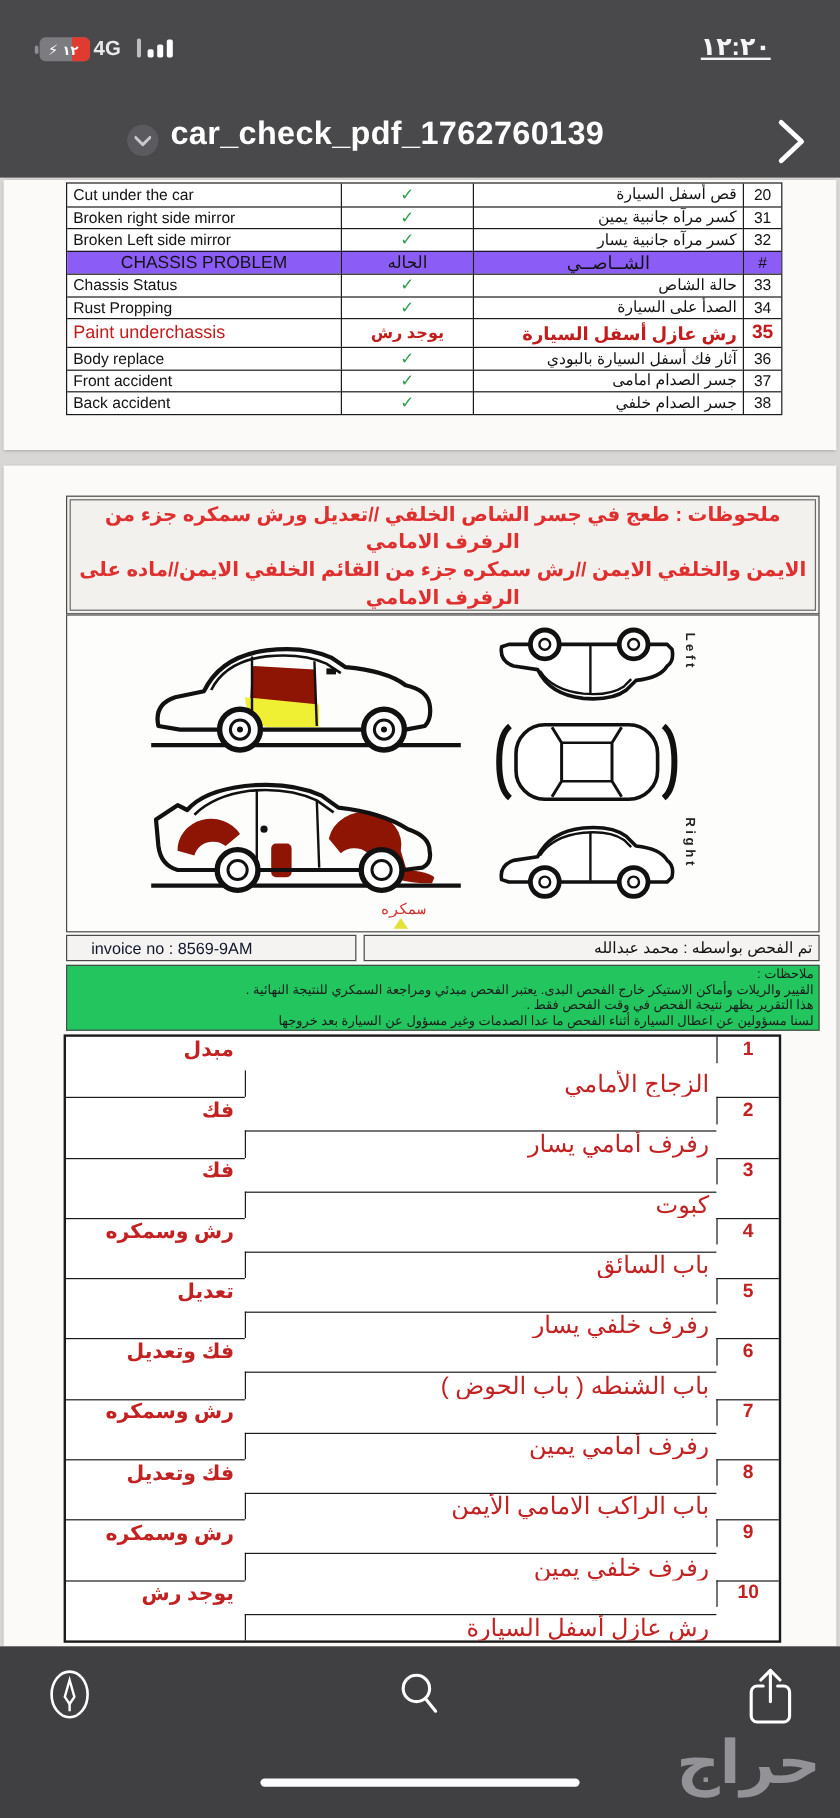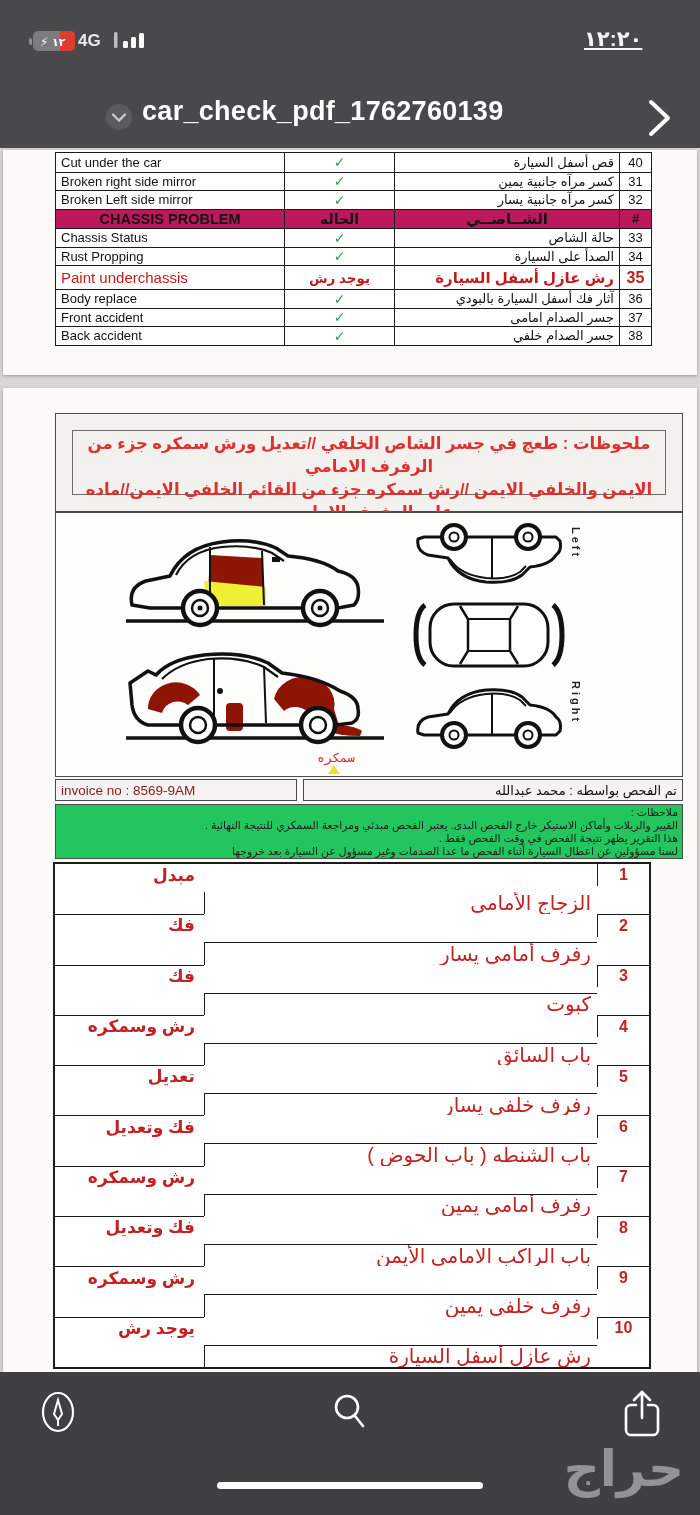--- a/index.html
+++ b/index.html
@@ -27,47 +27,47 @@
       grid-template-columns:228px 110px 225px 32px;border:1.6px solid #1b1b1b;background:#fff;}
   .tr{display:contents;}
   .c{display:flex;align-items:center;box-sizing:border-box;overflow:hidden;white-space:nowrap;
      height:18.5px;color:#131313;}
   .t1 .tr:not(:first-child) .c{border-top:1.4px solid #1b1b1b;}
   .t1 .c + .c, .t2 .c + .c{border-left:1.4px solid #1b1b1b;}
   .en{padding-left:5px;font-size:13px;}
   .st{justify-content:center;color:#2f9e4e;font-weight:700;font-size:14px;}
   .ar{direction:rtl;padding-right:5px;font-size:13px;}
   .num{justify-content:center;font-size:13px;}
-  .hd .c{background:#be185d;font-weight:700;height:19.5px;}
+  .hd .c{background:#8b5cf6;font-weight:400;height:19.5px;}
   .hd .en{justify-content:center;font-size:14.5px;padding-left:0;}
   .hd .st{color:#131313;font-size:14px;}
   .hd .ar{justify-content:center;font-size:15px;padding-right:0;}
   .alert .c{color:#c31c1c;height:24px;}
   .alert .en{font-size:15px;}
   .alert .ar{font-size:15px;font-weight:700;}
   .alert .num{font-size:16px;font-weight:700;}
   .alert .st{font-size:13.5px;font-weight:700;color:#c31c1c;}
 
   
   .remarks{position:absolute;left:52px;top:25px;width:628px;height:99px;box-sizing:border-box;
-           border:1.6px solid #4a4a4a;background:#f2f1ee;padding:16px;}
+           border:1.6px solid #4a4a4a;background:#f2f1ee;padding:2px;}
   .remarks-inner{width:100%;height:100%;box-sizing:border-box;border:1.2px solid #6a6a6a;
                  direction:rtl;text-align:center;color:#e02f2f;font-weight:700;font-size:16.5px;
                  line-height:23px;padding-top:1px;}
   .diagrambox{position:absolute;left:52px;top:124px;width:628px;height:265px;box-sizing:border-box;
               border:1.6px solid #4a4a4a;background:#fdfdfc;}
   .diagram-svg{position:absolute;left:62px;top:6px;}
   .diagram-caption{position:absolute;left:225px;top:237px;width:110px;text-align:center;
                    color:#d03030;font-size:12.5px;direction:rtl;font-family:Liberation Mono, monospace;}
   .caption-arrow{position:absolute;left:272px;top:252px;width:0;height:0;
                  border-left:6px solid transparent;border-right:6px solid transparent;
                  border-bottom:9px solid #e4e23a;}
   .invoice-left{position:absolute;left:52px;top:391px;width:242px;height:22px;box-sizing:border-box;
                 border:1.6px solid #4a4a4a;background:#f4f3f1;display:flex;align-items:center;
-                padding-left:5px;font-size:13.5px;color:#7f1d1d;}
+                padding-left:20px;font-size:13.5px;color:#0f172a;}
   .invoice-right{position:absolute;left:300px;top:391px;width:380px;height:22px;box-sizing:border-box;
                  border:1.6px solid #4a4a4a;background:#f4f3f1;display:flex;align-items:center;
                  direction:rtl;padding-right:5px;font-size:13px;color:#111;}
   .notes{position:absolute;left:52px;top:416px;width:628px;height:55px;box-sizing:border-box;
          border:1.6px solid #4a4a4a;background:#22c55e;direction:rtl;text-align:right;
          color:#1c1c1c;font-size:10.8px;line-height:13px;padding:1px 4px;}
 
   
   .t2{position:absolute;left:50px;top:474px;width:594px;display:grid;
       grid-template-columns:149px 393px 52px;border:2px solid #1b1b1b;background:#fff;}
@@ -122,21 +122,21 @@
       </svg>
     </button>
   </div>
 
   <div class="page" id="page1">
     <div class="t1">
       <div class="tr">
         <div class="c en">Cut under the car</div>
         <div class="c st">✓</div>
         <div class="c ar">قص أسفل السيارة</div>
-        <div class="c num">40</div>
+        <div class="c num">20</div>
       </div>
       <div class="tr">
         <div class="c en">Broken right side mirror</div>
         <div class="c st">✓</div>
         <div class="c ar">كسر مرآه جانبية يمين</div>
         <div class="c num">31</div>
       </div>
       <div class="tr">
         <div class="c en">Broken Left side mirror</div>
         <div class="c st">✓</div>

